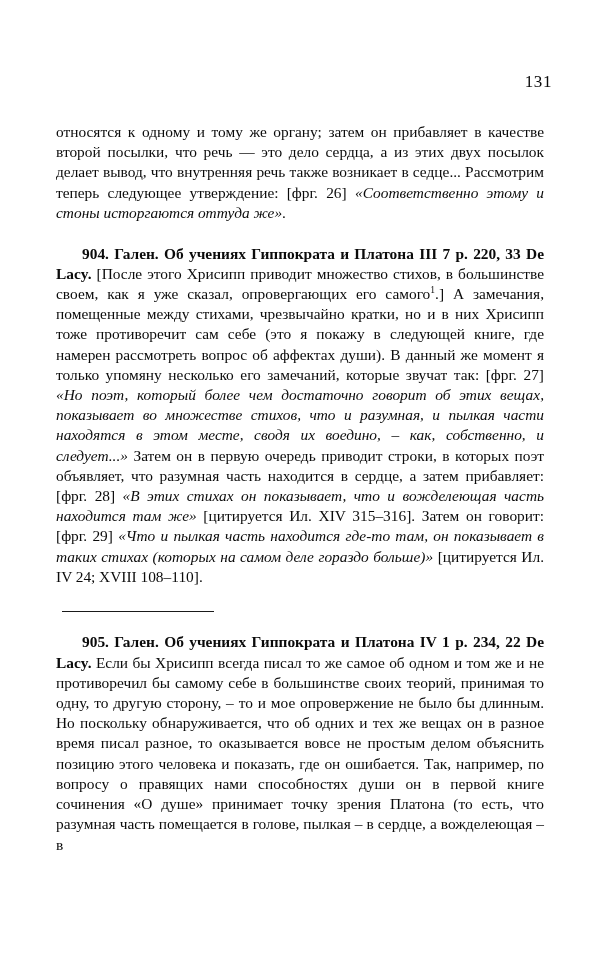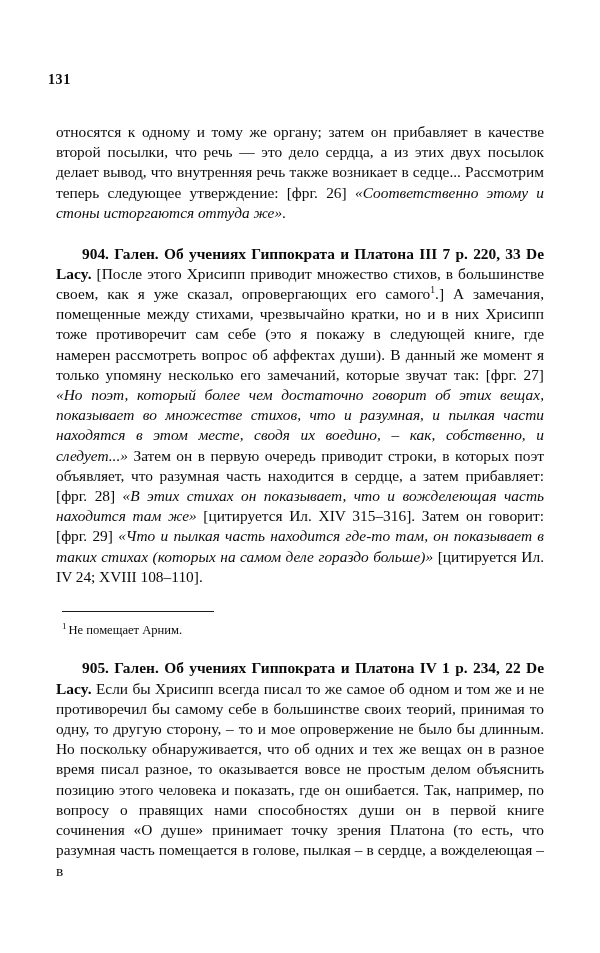--- a/index.html
+++ b/index.html
@@ -21,24 +21,24 @@
     width: 600px;
     height: 953px;
     box-sizing: border-box;
     padding: 0;
   }
   .folio {
     position: absolute;
     top: 73px;
     left: 48px;
     width: 504px;
-    font-size: 14px;
+    text-align: right;
+    font-size: 17px;
     letter-spacing: 0.6px;
     line-height: 1;
-    font-weight: bold;
   }
   .textblock {
     position: absolute;
     top: 114px;
     left: 48px;
     width: 504px;
   }
   p {
     margin: 8px;
     font-size: 15.4px;
@@ -96,19 +96,18 @@
   <div class="folio">131</div>
 
   <div class="textblock">
 
     <p class="cont"><span>относятся к одному и тому же органу; затем он прибавляет в качестве второй посылки, что речь — это дело сердца, а из этих двух посылок делает вывод, что внутренняя речь также возникает в седце... Рассмотрим теперь следующее утверждение: [фрг. 26] </span><span class="q">«Соответственно этому и стоны исторгаются оттуда же»</span><span>.</span></p>
 
     <p class="entry"><span class="ref">904. Гален. Об учениях Гиппократа и Платона III 7 p. 220, 33 De Lacy.</span><span> [После этого Хрисипп приводит множество стихов, в большинстве своем, как я уже сказал, опровергающих его самого</span><sup>1</sup><span>.] А замечания, помещенные между стихами, чрезвычайно кратки, но и в них Хрисипп тоже противоречит сам себе (это я покажу в следующей книге, где намерен рассмотреть вопрос об аффектах души). В данный же момент я только упомяну несколько его замечаний, которые звучат так: [фрг. 27] </span><span class="q">«Но поэт, который более чем достаточно говорит об этих вещах, показывает во множестве стихов, что и разумная, и пылкая части находятся в этом месте, сводя их воедино, – как, собственно, и следует...»</span><span> Затем он в первую очередь приводит строки, в которых поэт объявляет, что разумная часть находится в сердце, а затем прибавляет: [фрг. 28] </span><span class="q">«В этих стихах он показывает, что и вожделеющая часть находится там же»</span><span> [цитируется Ил. XIV 315–316]. Затем он говорит: [фрг. 29] </span><span class="q">«Что и пылкая часть находится где-то там, он показывает в таких стихах (которых на самом деле гораздо больше)»</span><span> [цитируется Ил. IV 24; XVIII 108–110].</span></p>
 
     <div class="fn-wrap">
       <div class="fn-rule"></div>
-      <div class="fn-text"><sup>1</sup><span>Не помещает Арним.</span></div>
     </div>
 
     <p class="entry"><span class="ref">905. Гален. Об учениях Гиппократа и Платона IV 1 p. 234, 22 De Lacy.</span><span> Если бы Хрисипп всегда писал то же самое об одном и том же и не противоречил бы самому себе в большинстве своих теорий, принимая то одну, то другую сторону, – то и мое опровержение не было бы длинным. Но поскольку обнаруживается, что об одних и тех же вещах он в разное время писал разное, то оказывается вовсе не простым делом объяснить позицию этого человека и показать, где он ошибается. Так, например, по вопросу о правящих нами способностях души он в первой книге сочинения «О душе» принимает точку зрения Платона (то есть, что разумная часть помещается в голове, пылкая – в сердце, а вожделеющая – в</span></p>
 
   </div>
 </div>
 
 </body></html>

